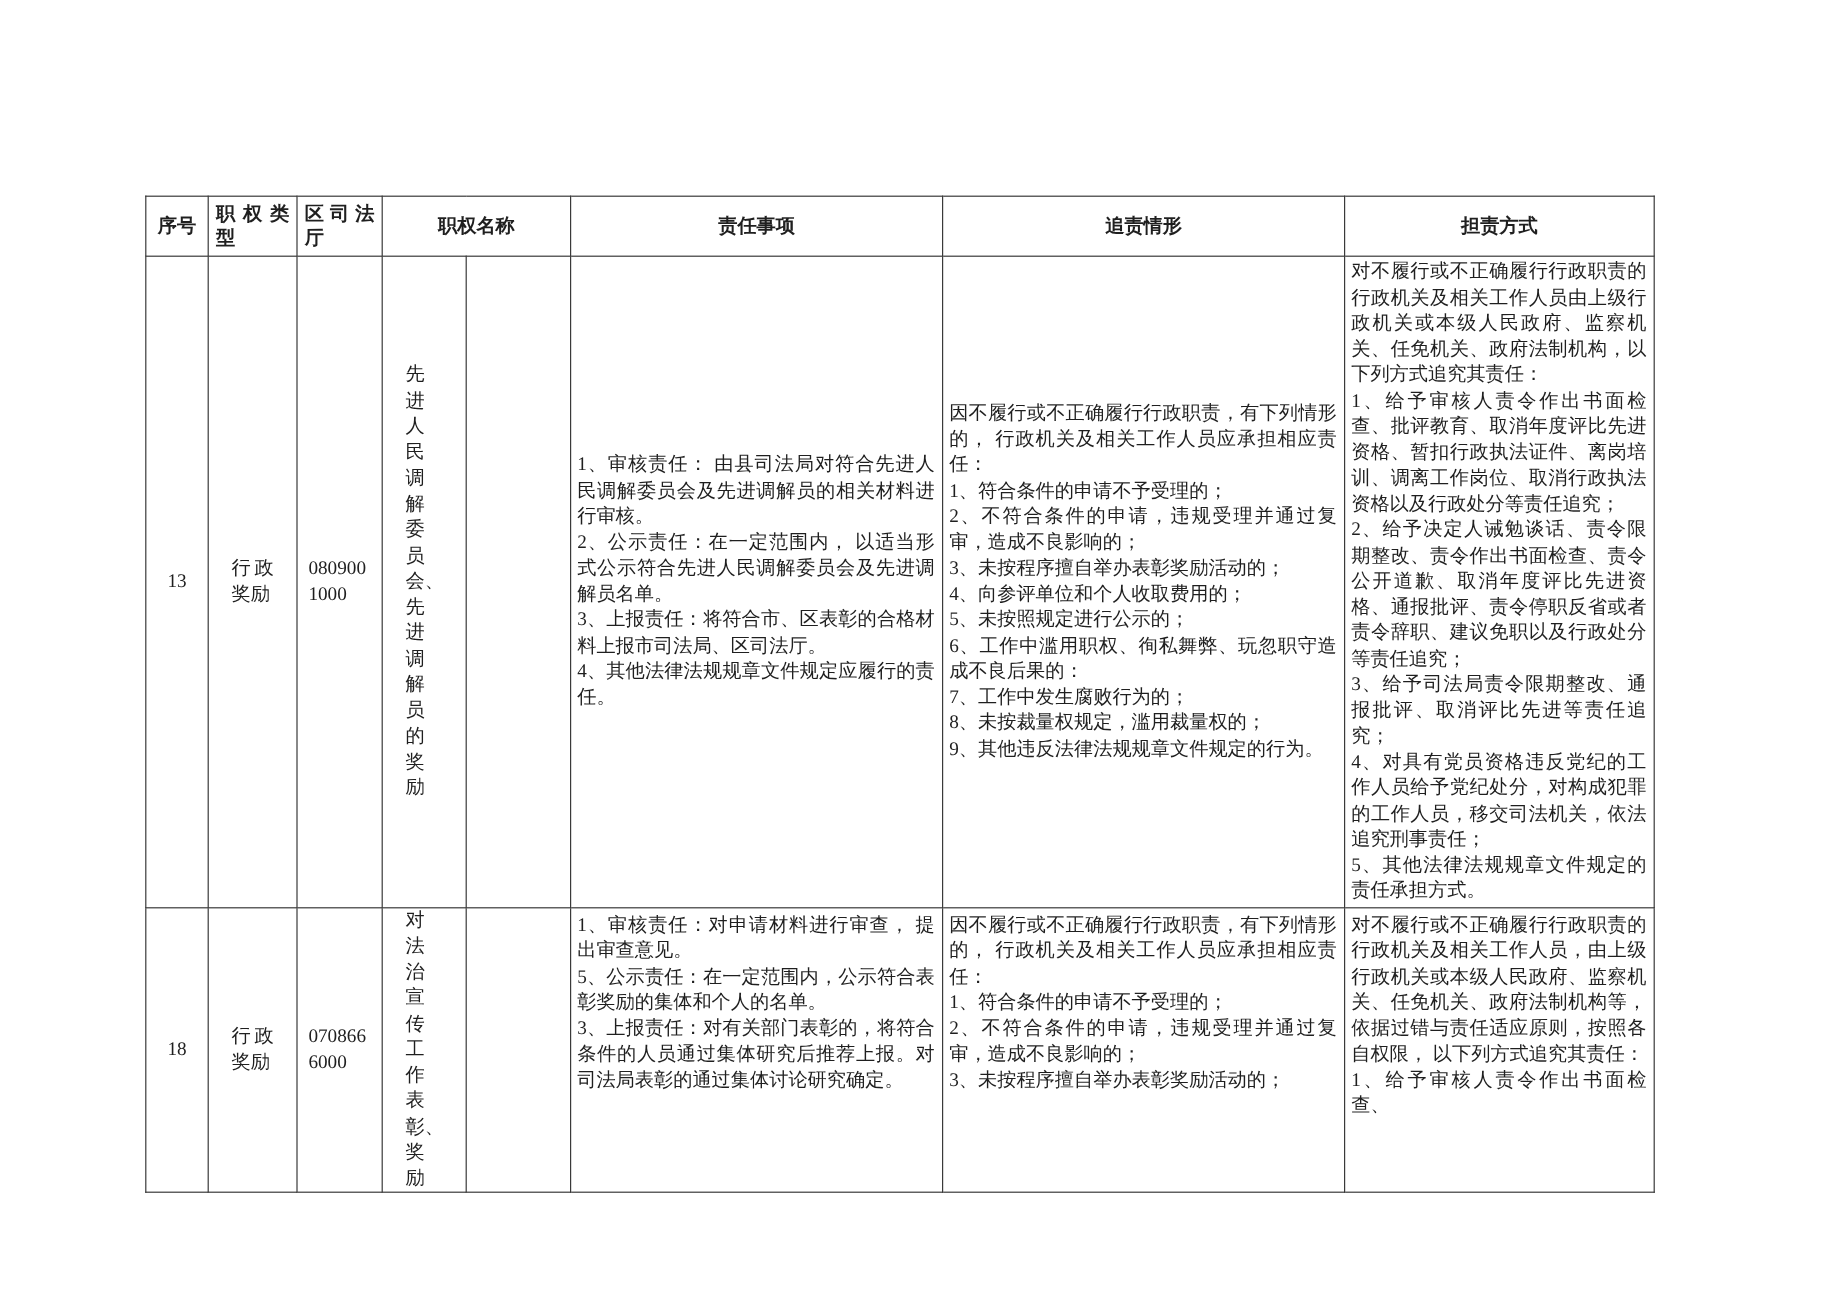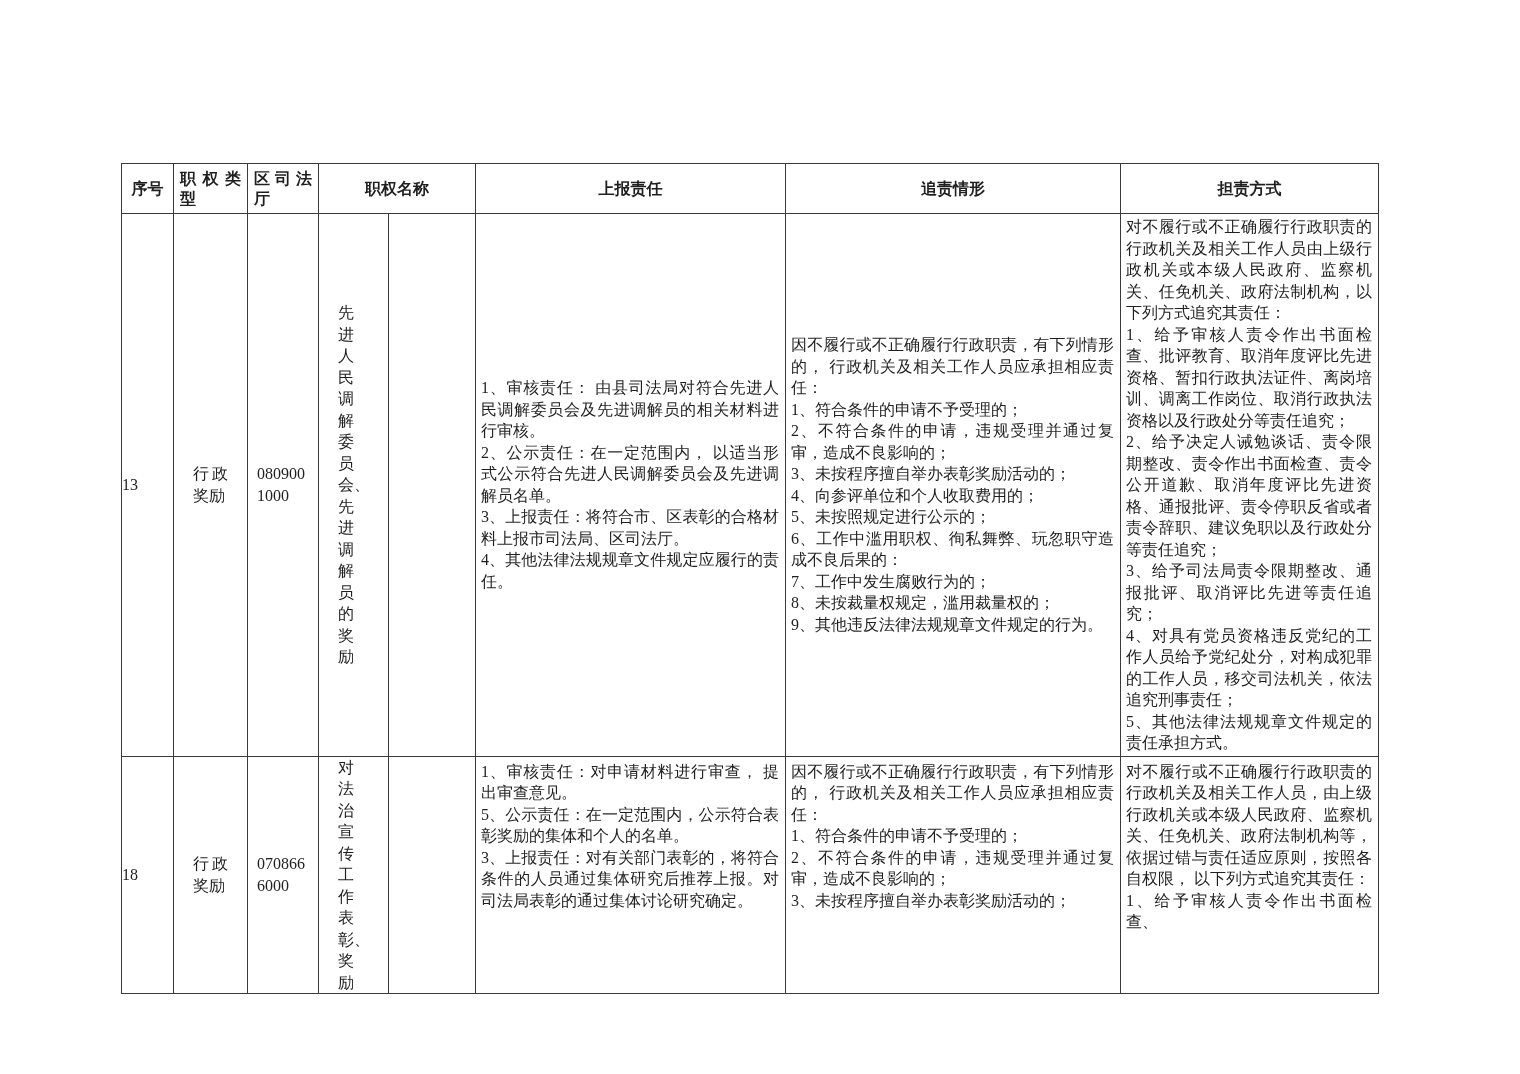--- a/index.html
+++ b/index.html
@@ -27,21 +27,21 @@
   .power-table thead th {
     font-weight: bold;
     line-height: 20px;
     padding: 3px 6px;
     text-align: center;
     height: 50px;
   }
   .power-table thead th.hdr-left { text-align: justify; text-justify: inter-ideograph; }
   tr.row-13 { height: 540px; }
   tr.row-14 { height: 155px; }
-  td.seq-cell { text-align: left; }
+  td.seq-cell { text-align: center; }
   td.type-cell, td.name-cell {
     text-align: justify; text-justify: inter-ideograph;
     line-height: 21.5px;
     padding: 0 19px;
   }
   td.code-cell {
     text-align: left;
     line-height: 21.5px;
     padding: 0 9px;
     word-break: break-all;
@@ -69,21 +69,21 @@
       <col style="width:310px">
       <col style="width:335px">
       <col style="width:258px">
     </colgroup>
     <thead>
       <tr>
         <th>序号</th>
         <th class="hdr-left">职权类型</th>
         <th class="hdr-left">区司法厅</th>
         <th colspan="2">职权名称</th>
-        <th>上报责任</th>
+        <th>责任事项</th>
         <th>追责情形</th>
         <th>担责方式</th>
       </tr>
     </thead>
     <tbody>
       <tr class="row-13">
         <td class="seq-cell">13</td>
         <td class="type-cell">行政奖励</td>
         <td class="code-cell">0809001000</td>
         <td class="name-cell">先进人民调解委员会、先进调解员的奖励</td>

